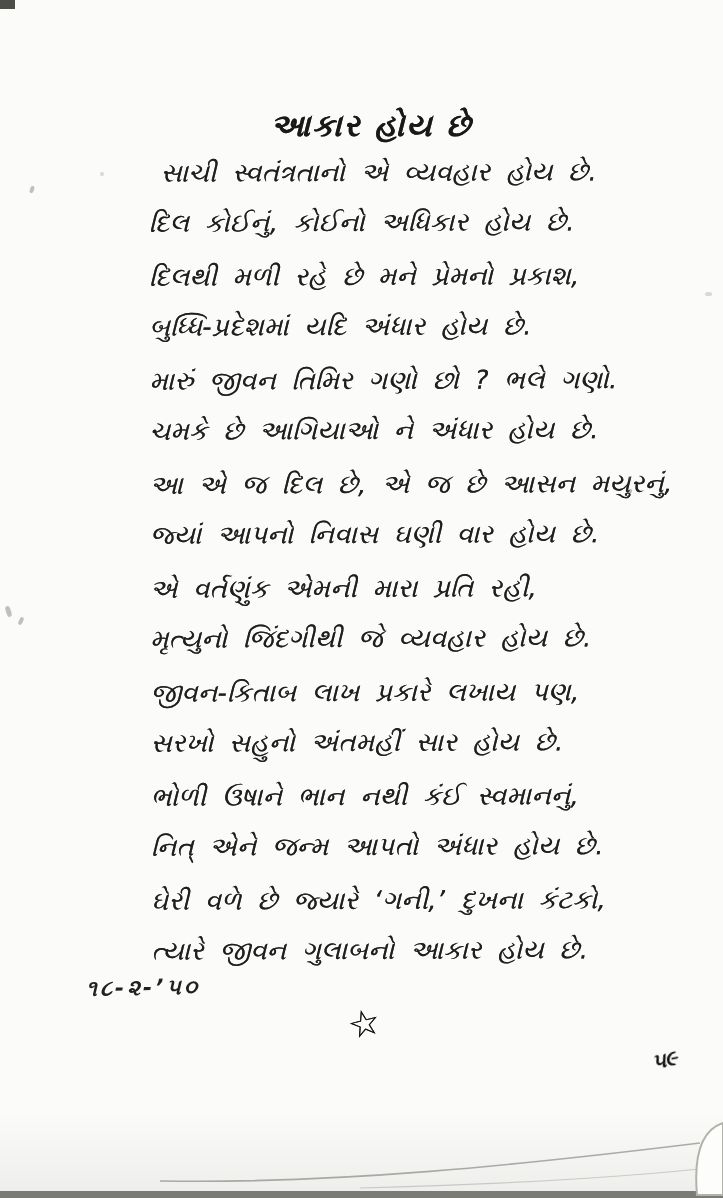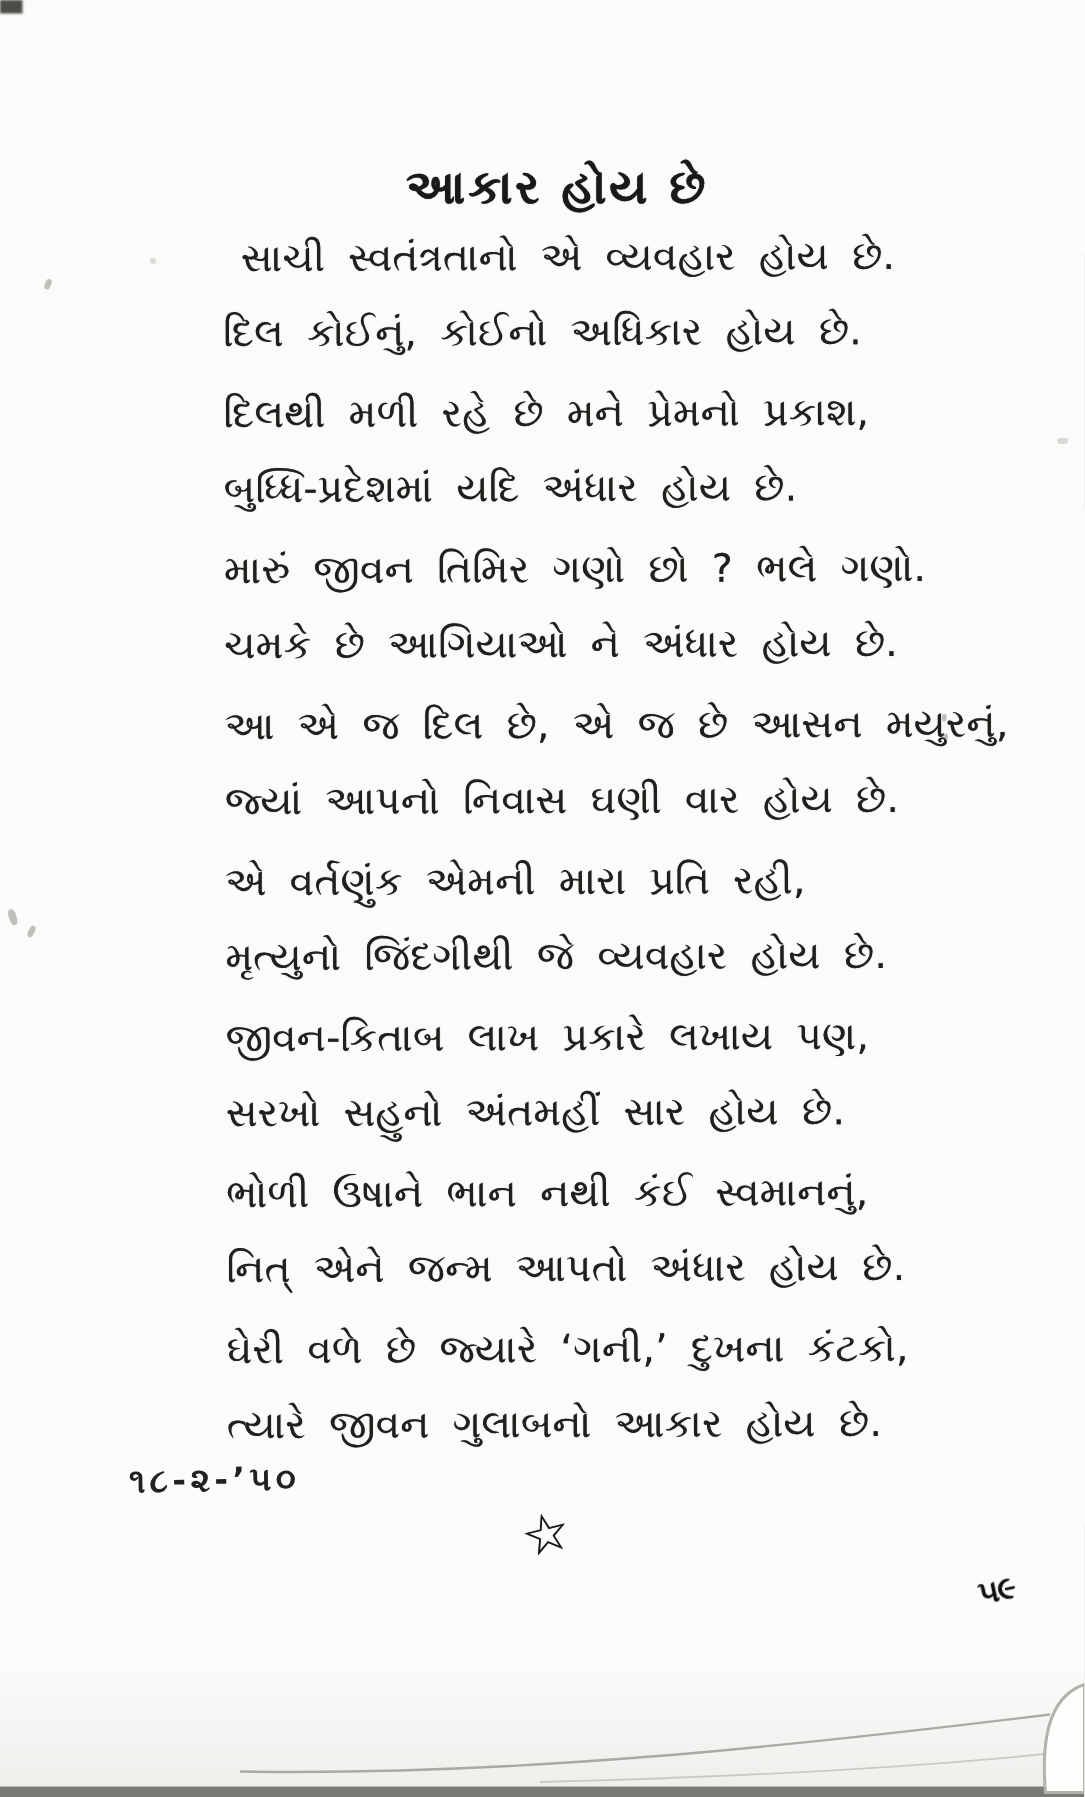--- a/index.html
+++ b/index.html
@@ -4,20 +4,21 @@
 <style>
   html, body { margin: 0; padding: 0; background: #e8e8e6; }
   .page {
     position: relative;
     width: 723px;
     height: 1198px;
     margin: 0 auto;
     background-color: #fbfbf9;
     overflow: hidden;
     font-family: "DejaVu Sans", sans-serif;
+    font-style: italic;
   }
   
   .title {
     position: absolute;
     top: 86px; left: 0; right: 0;
     text-align: center;
     transform: translateX(10px);
     font-size: 31px;
     font-weight: 700;
     letter-spacing: 2px;

